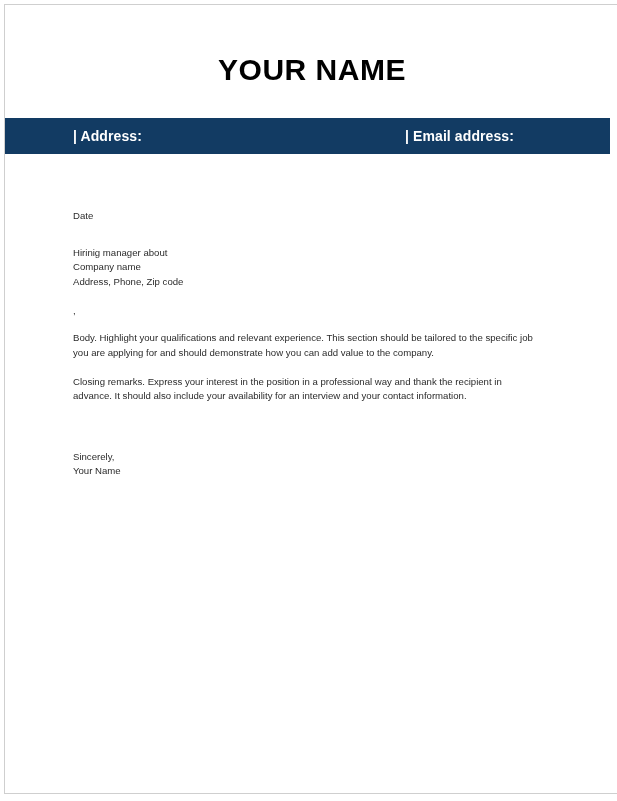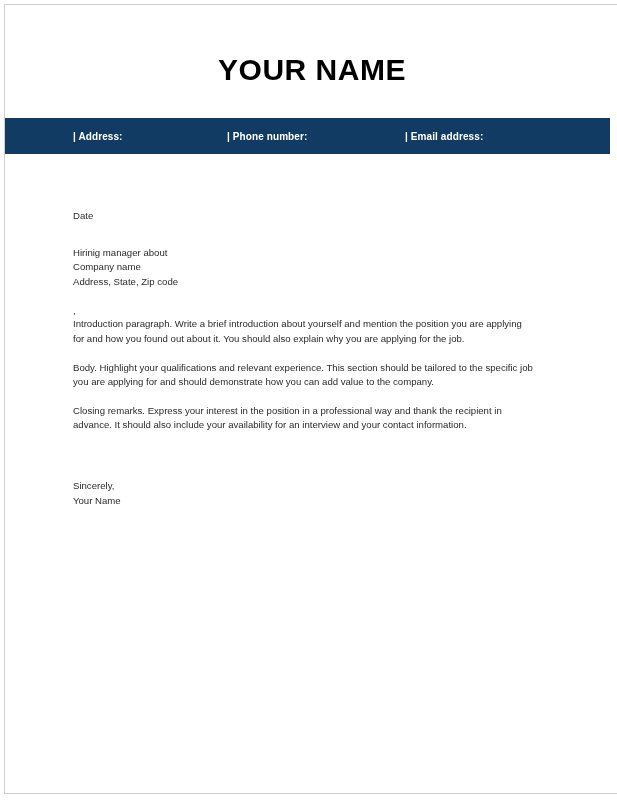--- a/index.html
+++ b/index.html
@@ -56,21 +56,21 @@
     height: 36px;
     background: #123b63;
     color: #ffffff;
   }
   .contact-item {
     position: absolute;
     top: 0;
     height: 36px;
     display: flex;
     align-items: center;
-    font-size: 10px;
+    font-size: 14px;
     font-weight: bold;
     color: #ffffff;
     white-space: nowrap;
     letter-spacing: 0.1px;
   }
   .contact-item.addr  { left: 68px; }
   .contact-item.phone { left: 222px; }
   .contact-item.email { left: 400px; }
 
   
@@ -113,42 +113,40 @@
 <body>
 
 <div class="page">
 
   <div class="letterhead">
     <div class="name-title">YOUR NAME</div>
   </div>
 
   <div class="contact-bar">
     <div class="contact-item addr">| Address:</div>
-    <div class="contact-item phone">| Phone number:</div>
     <div class="contact-item email">| Email address:</div>
   </div>
 
   <div class="letter-body">
 
     <div class="line">Date</div>
 
     <div class="gap-lg"></div>
 
     <div class="block-lines">
       <span class="line">Hirinig manager about</span>
       <span class="line">Company name</span>
-      <span class="line">Address, State, Zip code</span>
+      <span class="line">Address, Phone, Zip code</span>
     </div>
 
     <div class="gap-md"></div>
 
 
     <span class="orphan">,</span>
 
-    <p class="para">Introduction paragraph. Write a brief introduction about yourself and mention the position you are applying for and how you found out about it. You should also explain why you are applying for the job.</p>
 
     <div class="gap-sm"></div>
 
     <p class="para">Body. Highlight your qualifications and relevant experience. This section should be tailored to the specific job you are applying for and should demonstrate how you can add value to the company.</p>
 
     <div class="gap-sm"></div>
 
     <p class="para">Closing remarks. Express your interest in the position in a professional way and thank the recipient in advance. It should also include your availability for an interview and your contact information.</p>
 
     <div class="gap-sign"></div>

